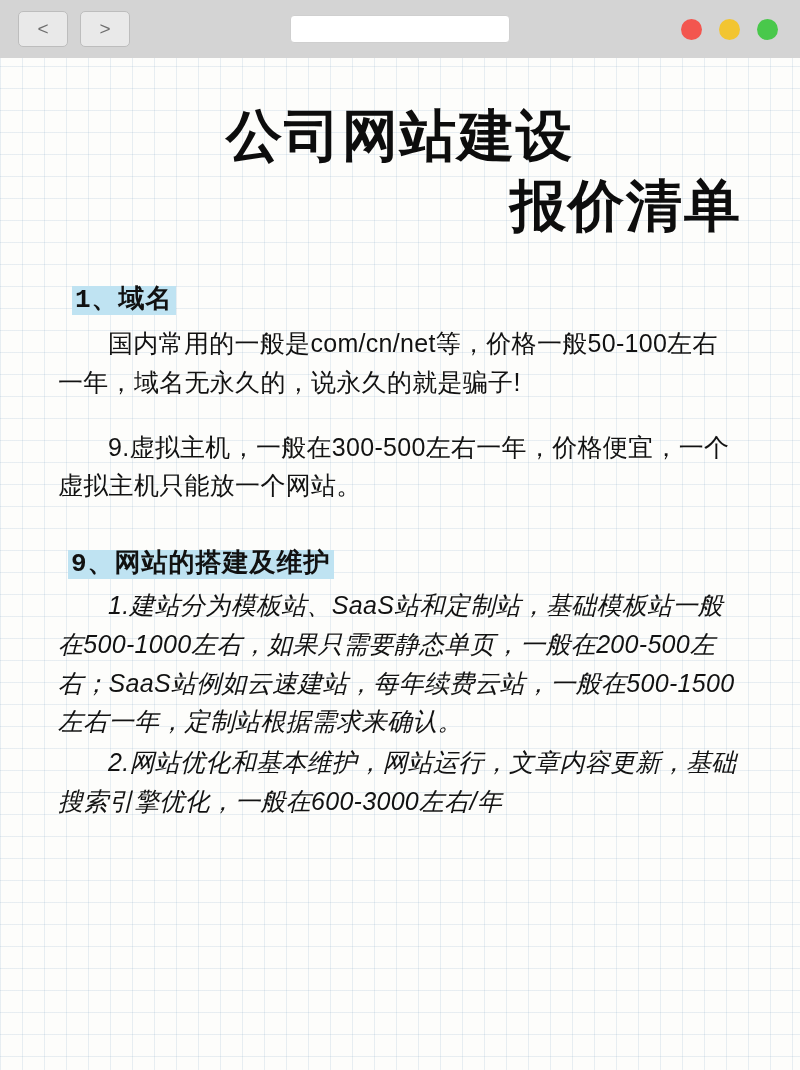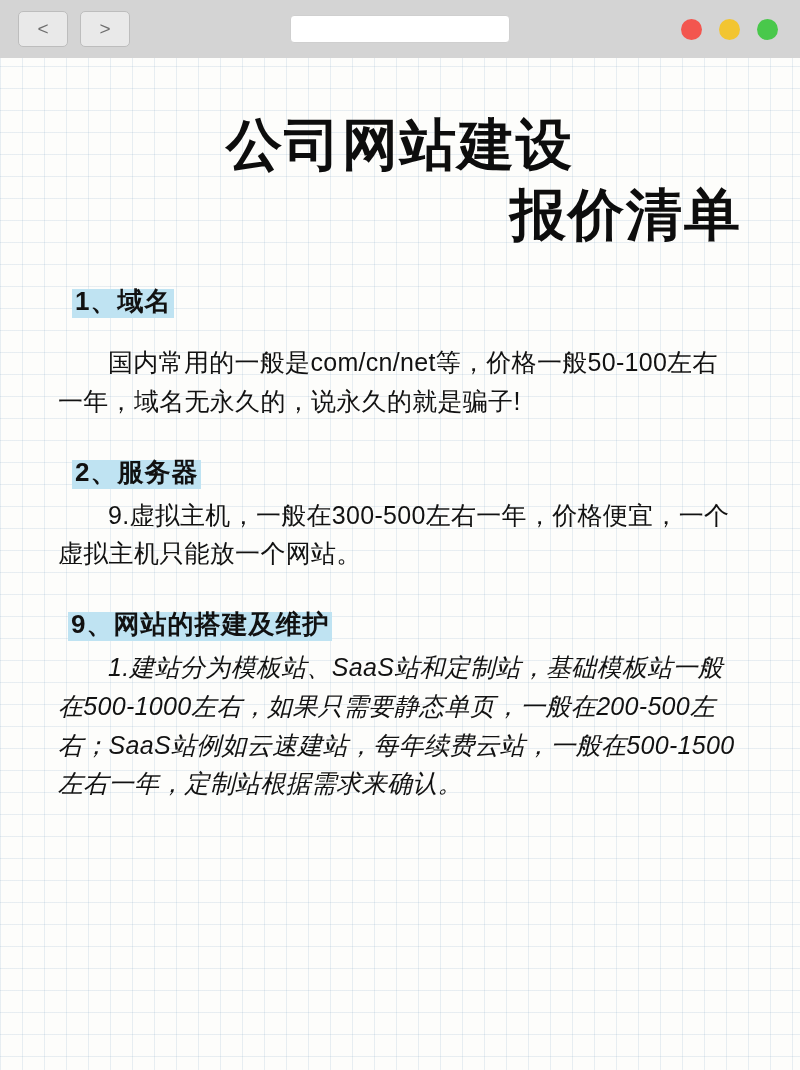--- a/index.html
+++ b/index.html
@@ -75,21 +75,21 @@
     width: 21px;
     height: 21px;
     border-radius: 50%;
   }
   .dot.red { background: #f3564f; }
   .dot.yellow { background: #f2c531; }
   .dot.green { background: #49c84b; }
 
   
   .content {
-    padding: 32px 58px 0 58px;
+    padding: 23px 58px 0 58px;
     box-sizing: border-box;
     color: #111111;
   }
 
   .doc-title {
     text-align: center;
     font-weight: bold;
     font-size: 56px;
     line-height: 1.25;
     letter-spacing: 2px;
@@ -101,40 +101,41 @@
     text-align: right;
   }
 
   .section {
     margin-top: 26px;
   }
   .section-heading {
     font-size: 26px;
     font-weight: bold;
     color: #111111;
-    margin: 8px 0 6px 14px;
+    margin: 14px 0 6px 14px;
     display: inline-block;
     background: linear-gradient(to bottom, transparent 14%, #bfe3f2 14%, #bfe3f2 96%, transparent 96%);
     padding: 0 3px;
     letter-spacing: 1px;
+    font-family: Liberation Mono, monospace;
   }
   .section-body {
     font-size: 25px;
     line-height: 1.55;
     color: #121212;
     letter-spacing: 0.3px;
   }
   .para {
     margin: 0;
     text-indent: 2em;
   }
   .para + .para {
     margin-top: 2px;
   }
-  .sec1 .section-body { margin-top: 18px; }
+  .sec1 .section-body { margin-top: 2px; }
   .sec3 .section-heading { margin-left: 10px; }
   .sec3 .section-body { font-size: 25px; font-style: italic; }
 </style>
 </head>
 <body>
 
 <div class="page">
 
   <div class="browser-bar">
     <div class="nav-buttons">
@@ -157,27 +158,27 @@
     </h1>
 
     <div class="section sec1">
       <div class="section-heading">1、域名</div>
       <div class="section-body">
         <p class="para">国内常用的一般是com/cn/net等，价格一般50-100左右一年，域名无永久的，说永久的就是骗子!</p>
       </div>
     </div>
 
     <div class="section sec2">
-      <div class="section-heading">2、服务器</div>
       <div class="section-body">
         <p class="para">9.虚拟主机，一般在300-500左右一年，价格便宜，一个虚拟主机只能放一个网站。</p>
       </div>
     </div>
 
     <div class="section sec3">
       <div class="section-heading">9、网站的搭建及维护</div>
       <div class="section-body">
         <p class="para">1.建站分为模板站、SaaS站和定制站，基础模板站一般在500-1000左右，如果只需要静态单页，一般在200-500左右；SaaS站例如云速建站，每年续费云站，一般在500-1500左右一年，定制站根据需求来确认。</p>
+        <p class="para">2.网站优化和基本维护，网站运行，文章内容更新，基础搜索引擎优化，一般在600-3000左右/年</p>
       </div>
     </div>
 
   </div>
 </div>
 
 </body></html>

